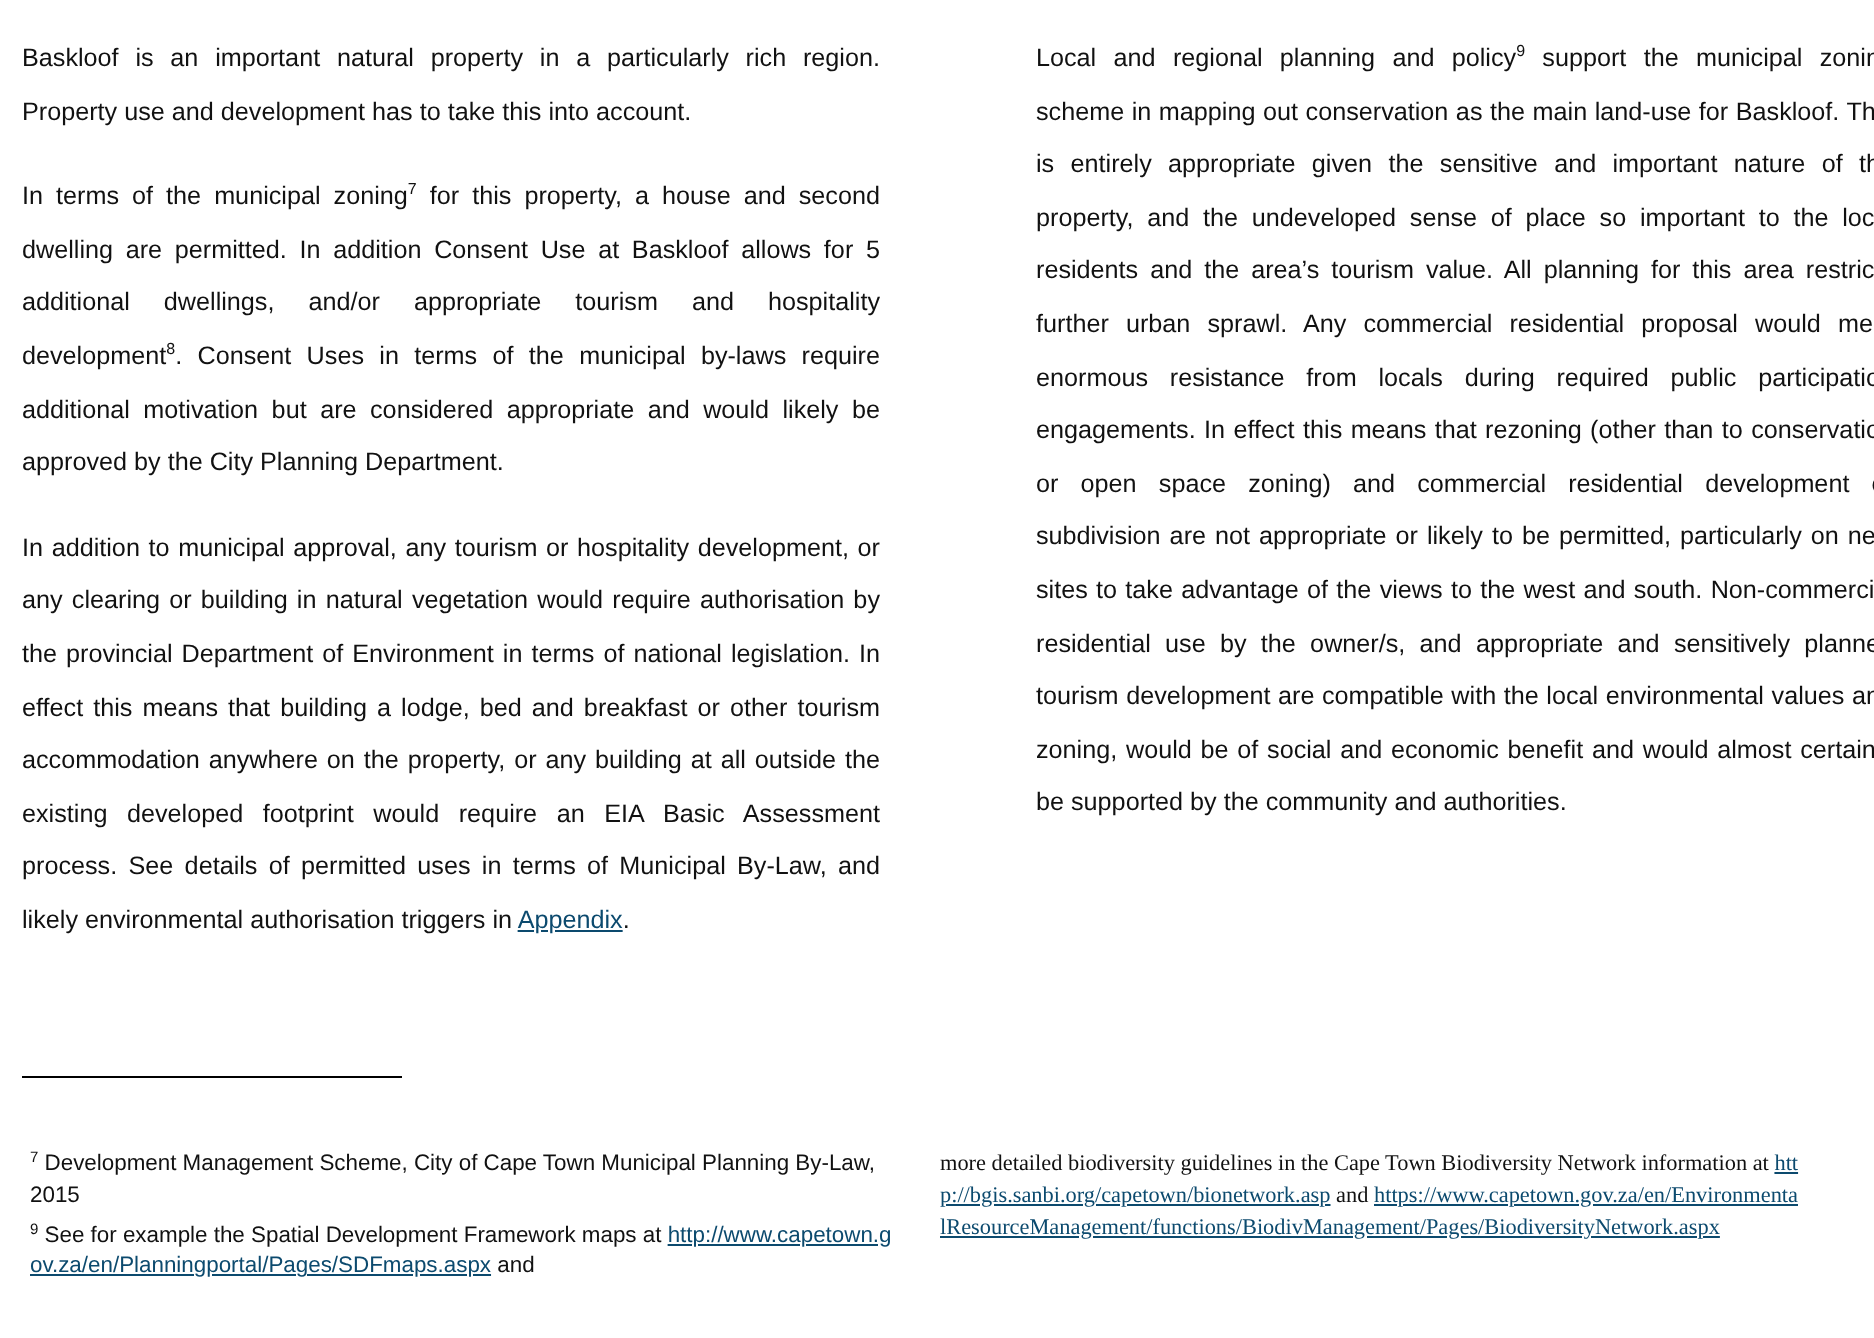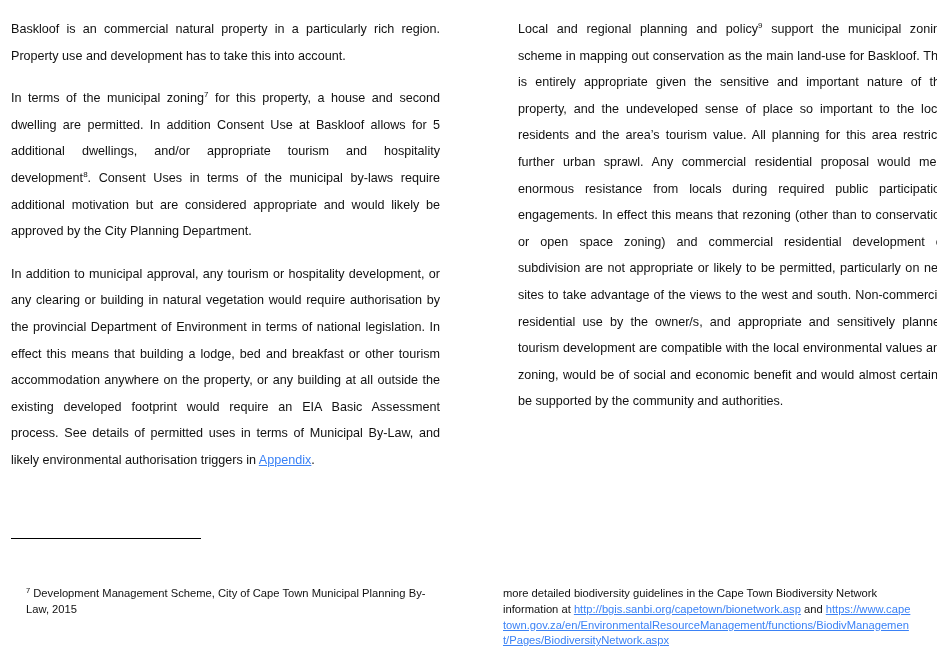--- a/index.html
+++ b/index.html
@@ -3,43 +3,44 @@
 <meta charset="utf-8">
 <style>
   html, body { margin: 0; padding: 0; background: #ffffff; }
   body { width: 937px; height: 669px; position: relative; overflow: hidden;
          font-family: "Liberation Sans", sans-serif; color: #111; }
   .col { position: absolute; top: 16px; text-align: justify; font-size: 12.6px; line-height: 26.6px; }
   .col.left { left: 11px; width: 429px; }
   .col.right { left: 518px; width: 429px; }
   .col p { margin: 0 0 16px 0; }
   sup { font-size: 8px; line-height: 0; vertical-align: 5px; }
-  a.link { color: #3b82f6; text-decoration: underline; }
+  a.link { color: #0c4a6e; text-decoration: underline; }
   .fn-rule { position: absolute; left: 11px; top: 538px; width: 190px; height: 1px; background: #000; }
   .footnotes { position: absolute; font-size: 11.2px; line-height: 15.8px; }
   .footnotes.left { left: 11px; top: 571px; width: 440px; }
-  .footnotes.right { left: 488px; top: 571px; width: 440px; }
-  .footnotes p { margin: 15px; }
+  .footnotes.right { left: 466px; top: 571px; width: 440px; font-family: Liberation Serif, serif; }
+  .footnotes p { margin: 4px; }
   .footnotes sup { font-size: 7.5px; vertical-align: 4px; }
   .footnotes a.link { word-break: break-all; }
 </style>
 </head>
 <body>
 
 <div class="col left">
-  <p><span>Baskloof is an commercial natural property in a particularly rich region. Property use and development has to take this into account.</span></p>
+  <p><span>Baskloof is an important natural property in a particularly rich region. Property use and development has to take this into account.</span></p>
   <p><span>In terms of the municipal zoning</span><sup>7</sup><span> for this property, a house and second dwelling are permitted. In addition Consent Use at Baskloof allows for 5 additional dwellings, and/or appropriate tourism and hospitality development</span><sup>8</sup><span>. Consent Uses in terms of the municipal by-laws require additional motivation but are considered appropriate and would likely be approved by the City Planning Department.</span></p>
   <p><span>In addition to municipal approval, any tourism or hospitality development, or any clearing or building in natural vegetation would require authorisation by the provincial Department of Environment in terms of national legislation. In effect this means that building a lodge, bed and breakfast or other tourism accommodation anywhere on the property, or any building at all outside the existing developed footprint would require an EIA Basic Assessment process. See details of permitted uses in terms of Municipal By-Law, and likely environmental authorisation triggers in </span><a class="link">Appendix</a><span>.</span></p>
 </div>
 
 <div class="col right">
   <p><span>Local and regional planning and policy</span><sup>9</sup><span> support the municipal zoning scheme in mapping out conservation as the main land-use for Baskloof. This is entirely appropriate given the sensitive and important nature of the property, and the undeveloped sense of place so important to the local residents and the area’s tourism value. All planning for this area restricts further urban sprawl. Any commercial residential proposal would meet enormous resistance from locals during required public participation engagements. In effect this means that rezoning (other than to conservation or open space zoning) and commercial residential development or subdivision are not appropriate or likely to be permitted, particularly on new sites to take advantage of the views to the west and south. Non-commercial residential use by the owner/s, and appropriate and sensitively planned tourism development are compatible with the local environmental values and zoning, would be of social and economic benefit and would almost certainly be supported by the community and authorities.</span></p>
 </div>
 
 <div class="fn-rule"></div>
 
 <div class="footnotes left">
   <p><sup>7</sup><span> Development Management Scheme, City of Cape Town Municipal Planning By-Law, 2015</span></p>
+  <p><sup>9</sup><span> See for example the Spatial Development Framework maps at </span><a class="link">http://www.capetown.gov.za/en/Planningportal/Pages/SDFmaps.aspx</a><span> and</span></p>
 </div>
 
 <div class="footnotes right">
   <p><span>more detailed biodiversity guidelines in the Cape Town Biodiversity Network information at </span><a class="link">http://bgis.sanbi.org/capetown/bionetwork.asp</a><span> and </span><a class="link">https://www.capetown.gov.za/en/EnvironmentalResourceManagement/functions/BiodivManagement/Pages/BiodiversityNetwork.aspx</a></p>
 </div>
 
 </body></html>

